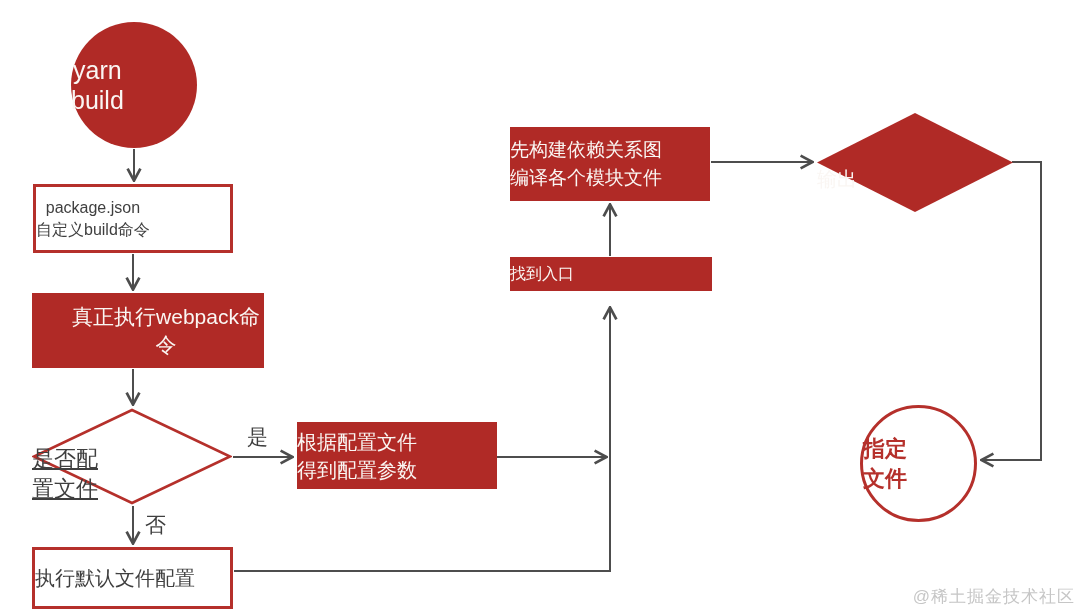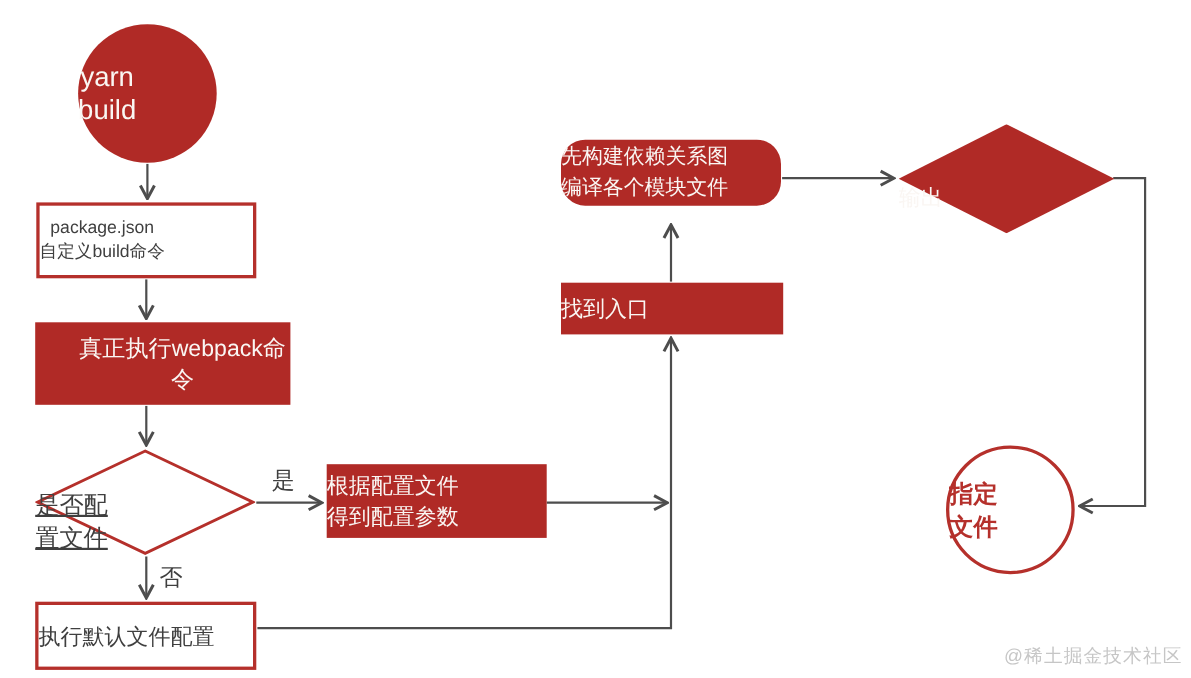--- a/index.html
+++ b/index.html
@@ -50,22 +50,22 @@
     font-size:17px;
     letter-spacing:1px;
   }
   
   .n-start   {left:71px;  top:22px;  width:126px; height:126px; font-size:25px; line-height:1.2;}
   .n-package {left:33px;  top:184px; width:200px; height:69px;  font-size:16px; line-height:1.35;}
   .n-webpack {left:32px;  top:293px; width:232px; height:75px;  font-size:21px;padding-left:36px;}
   .n-decision{left:32px;  top:408px; width:200px; height:97px;  font-size:22px; line-height:1.35; color:var(--dark-text);text-decoration:underline;}
   .n-config  {left:297px; top:422px; width:200px; height:67px;  font-size:20px; line-height:1.4;}
   .n-default {left:32px;  top:547px; width:201px; height:62px;  font-size:20px;}
-  .n-entry   {left:510px; top:257px; width:202px; height:47px;  font-size:20px;font-family:Liberation Mono, monospace;}
-  .n-graph   {left:510px; top:127px; width:200px; height:60px;  font-size:19px; line-height:1.45;border-radius:22px;}
+  .n-entry   {left:510px; top:257px; width:202px; height:34px;  font-size:16px;font-family:Liberation Mono, monospace;}
+  .n-graph   {left:510px; top:127px; width:200px; height:74px;  font-size:19px; line-height:1.45;}
   .n-output  {left:817px; top:113px; width:196px; height:99px;  font-size:20px; color:#faf6f3;}
   .n-target  {left:860px; top:405px; width:117px; height:117px; font-size:22px; line-height:1.35;
               background:#fff;border:3px solid var(--outline-red); color:var(--outline-red); font-weight:bold;}
   .lbl-yes{left:247px; top:423px;}
   .lbl-no {left:145px; top:511px;}
 </style>
 </head>
 <body>
 
 <div class="canvas">

